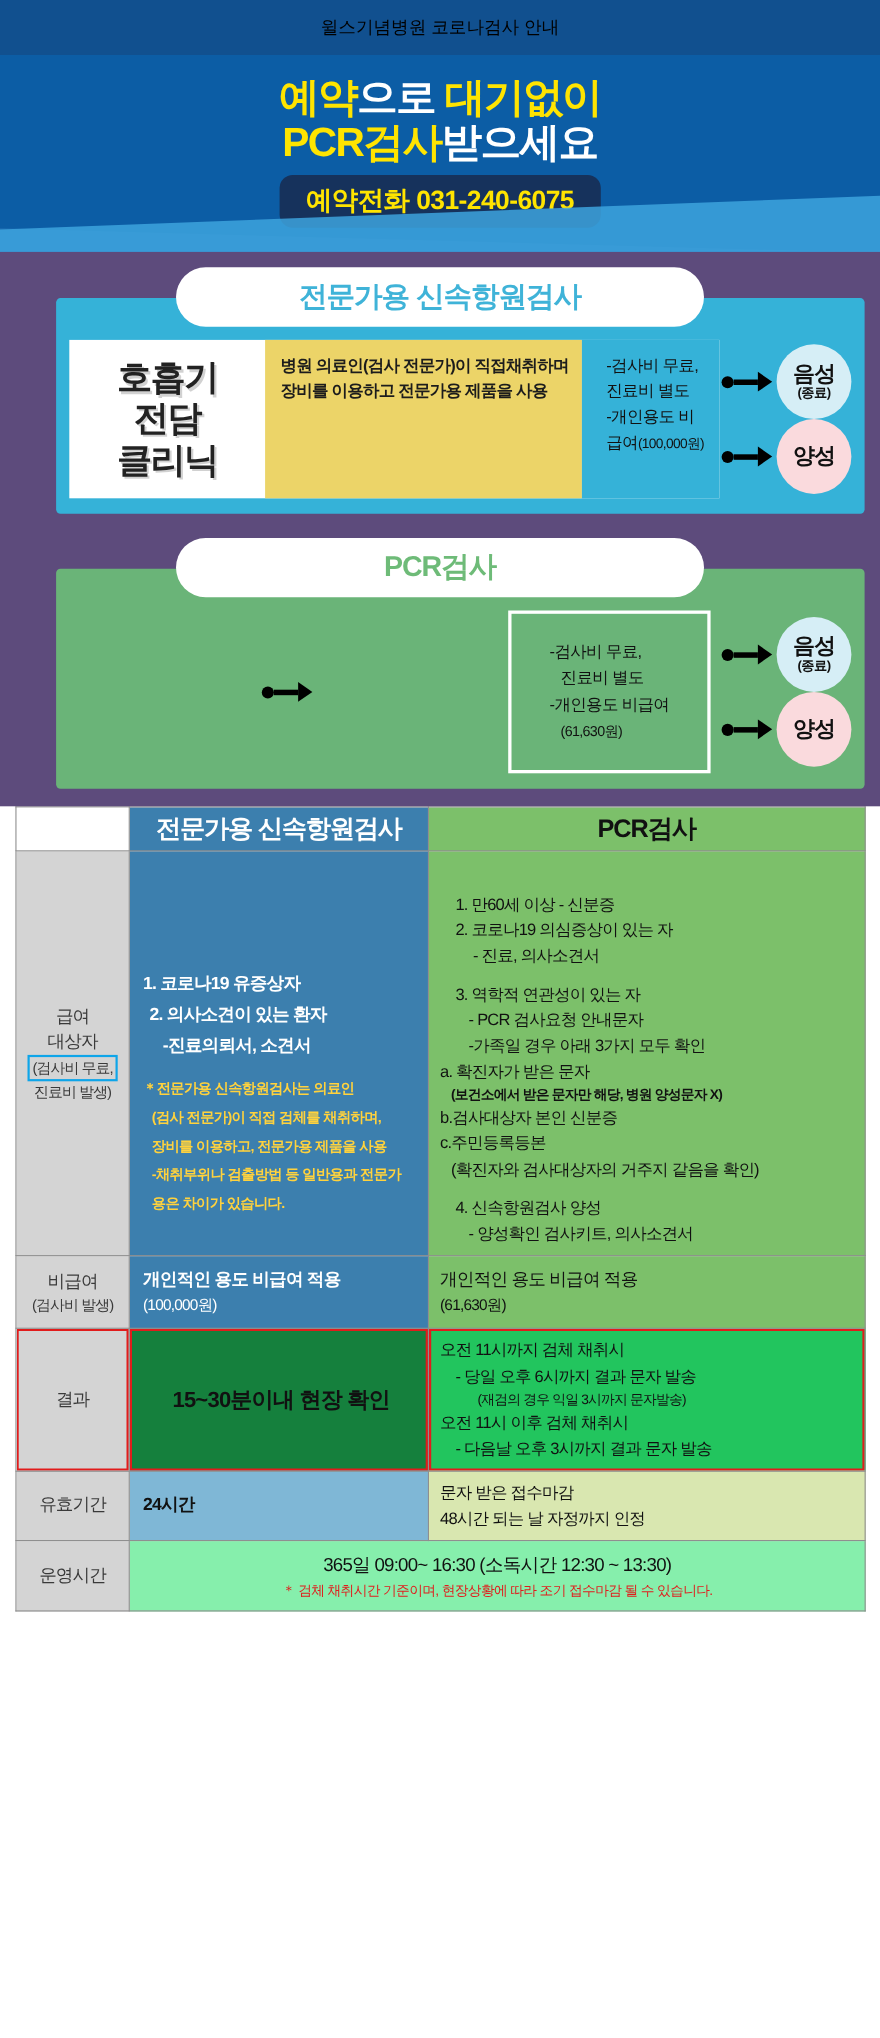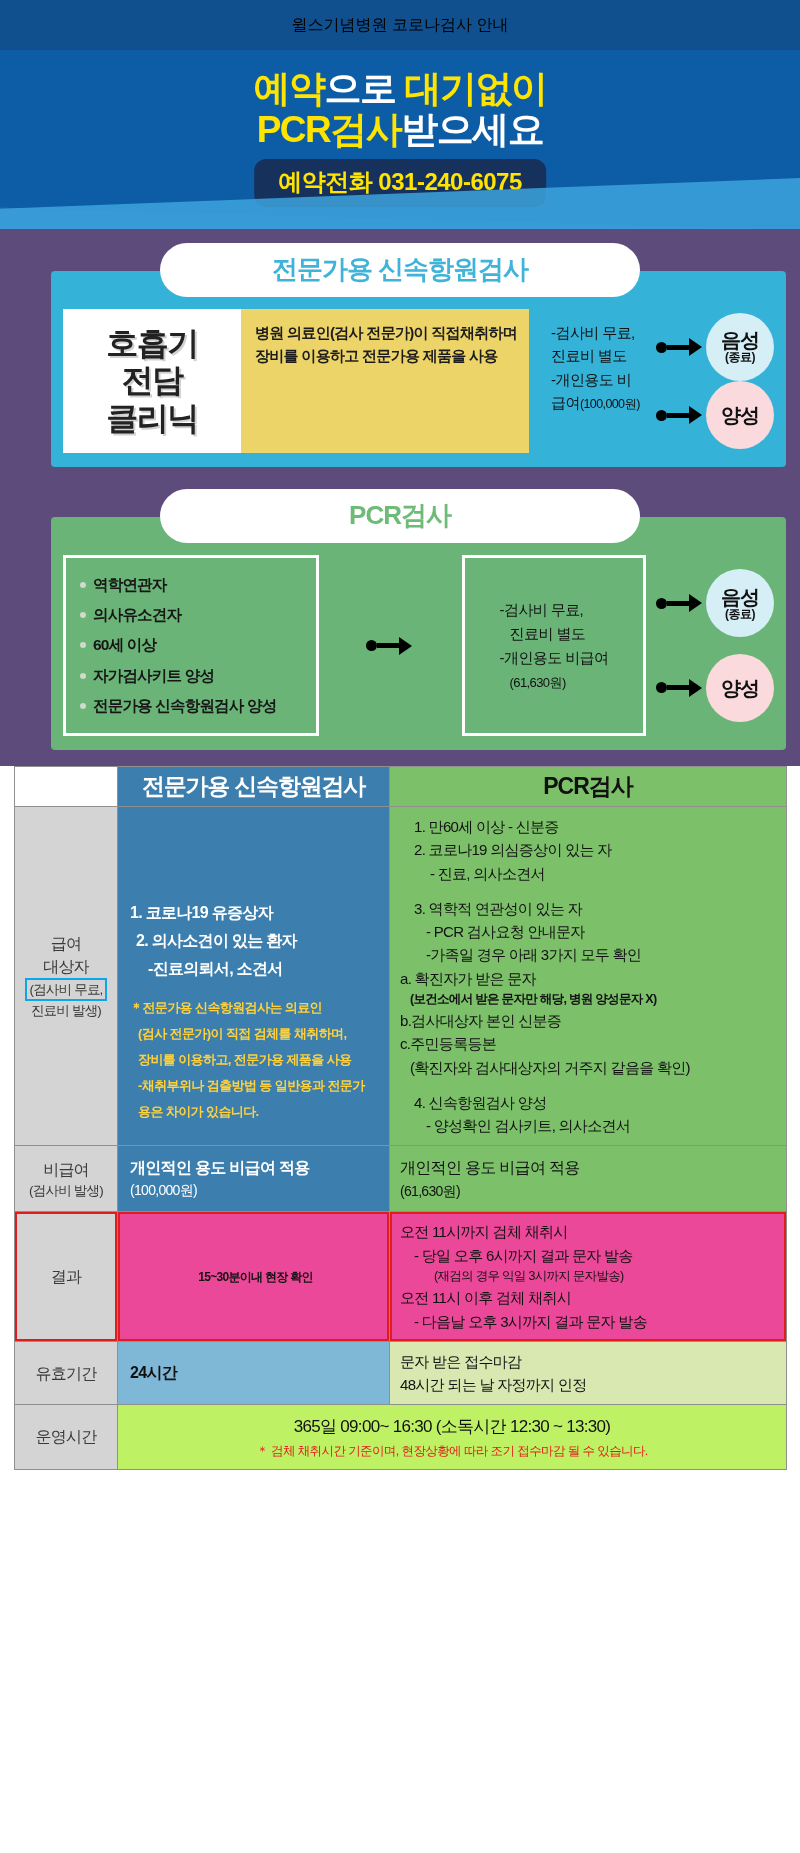--- a/index.html
+++ b/index.html
@@ -354,29 +354,29 @@
   .note-yellow {
     color: #ffd23d;
     font-size: 13px;
     font-weight: bold;
     letter-spacing: -0.6px;
     line-height: 2.0;
   }
   .small-note { font-size: 12.5px; font-weight: bold; letter-spacing: -0.7px; }
   .spacer-line { display: block; height: 12px; }
 
-  .cell-rat.light { background: #ec4899; color: #111; font-weight: bold; font-size: 12px; text-align: center; }
-  .cell-pcr.pale  { background: #ec4899; }
+  .cell-rat.light { background: #15803d; color: #111; font-weight: bold; font-size: 20px; text-align: center; }
+  .cell-pcr.pale  { background: #22c55e; }
   .cell-rat.mid   { background: #7fb7d6; color: #111; font-weight: bold; font-size: 16px; }
   .cell-pcr.pale2 { background: #d9e7b0; }
 
   .row-outline td { box-shadow: inset 0 0 0 2px #e11c1c; }
 
   .cell-hours {
-    background: #bef264;
+    background: #86efac;
     text-align: center;
     padding: 8px 4px;
     line-height: 1.6;
   }
   .cell-hours .main { font-size: 17px; color: #111111; letter-spacing: -0.7px; }
   .cell-hours .warn { font-size: 12.5px; color: #e11c1c; letter-spacing: -0.6px; }
   .bold { font-weight: bold; }
 </style>
 </head>
 <body>
@@ -460,27 +460,20 @@
       </div>
     </div>
 
     <div class="section" style="margin-top:22px;">
       <div class="sec-title-wrap">
         <div class="sec-title green">PCR검사</div>
       </div>
       <div class="sec-body green">
         <div class="pcr-row">
 
-          <ul class="pcr-list">
-            <li>역학연관자</li>
-            <li>의사유소견자</li>
-            <li>60세 이상</li>
-            <li>자가검사키트 양성</li>
-            <li>전문가용 신속항원검사 양성</li>
-          </ul>
 
           <div class="pcr-arrow-gap">
             <span class="arrow">
               <span class="arrow-dot"></span>
               <span class="arrow-line"></span>
               <span class="arrow-head"></span>
             </span>
           </div>
 
           <div class="pcr-fee">
@@ -550,21 +543,21 @@
           <div class="bold" style="font-size:16px;line-height:1.75;padding-left:18px;">-진료의뢰서, 소견서</div>
           <span class="spacer-line"></span>
           <div class="note-yellow">＊전문가용 신속항원검사는 의료인</div>
           <div class="note-yellow" style="padding-left:8px;">(검사 전문가)이 직접 검체를 채취하며,</div>
           <div class="note-yellow" style="padding-left:8px;">장비를 이용하고, 전문가용 제품을 사용</div>
           <div class="note-yellow" style="padding-left:8px;">-채취부위나 검출방법 등 일반용과 전문가</div>
           <div class="note-yellow" style="padding-left:8px;">용은 차이가 있습니다.</div>
         </td>
 
         <td class="cell-pcr">
-          <div style="padding-left:14px;">1. 만60세 이상  - 신분증</div>
+          <div style="padding-left:14px;margin-top:29px;">1. 만60세 이상  - 신분증</div>
           <div style="padding-left:14px;">2. 코로나19 의심증상이 있는 자</div>
           <div style="padding-left:30px;">- 진료, 의사소견서</div>
           <span class="spacer-line"></span>
           <div style="padding-left:14px;">3. 역학적 연관성이 있는 자</div>
           <div style="padding-left:26px;">- PCR 검사요청 안내문자</div>
           <div style="padding-left:26px;">-가족일 경우 아래 3가지 모두 확인</div>
           <div>a. 확진자가 받은 문자</div>
           <div class="small-note" style="padding-left:10px;">(보건소에서 받은 문자만 해당, 병원 양성문자 X)</div>
           <div>b.검사대상자 본인 신분증</div>
           <div>c.주민등록등본</div>

